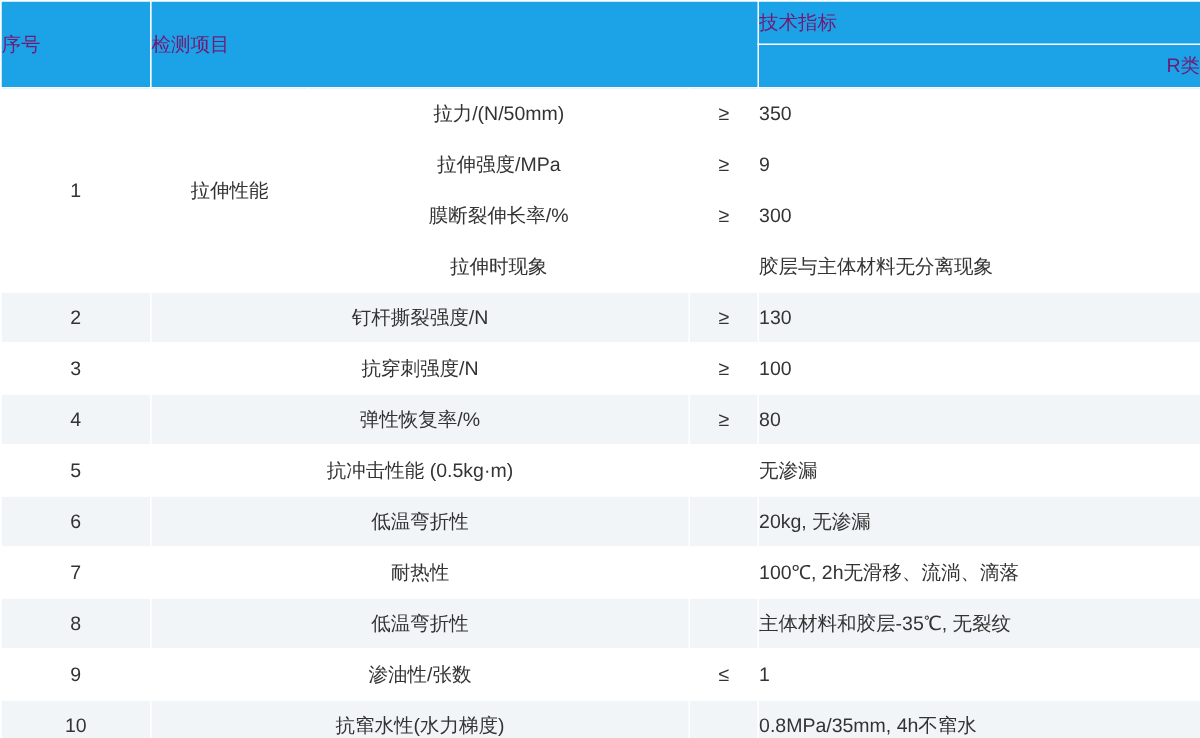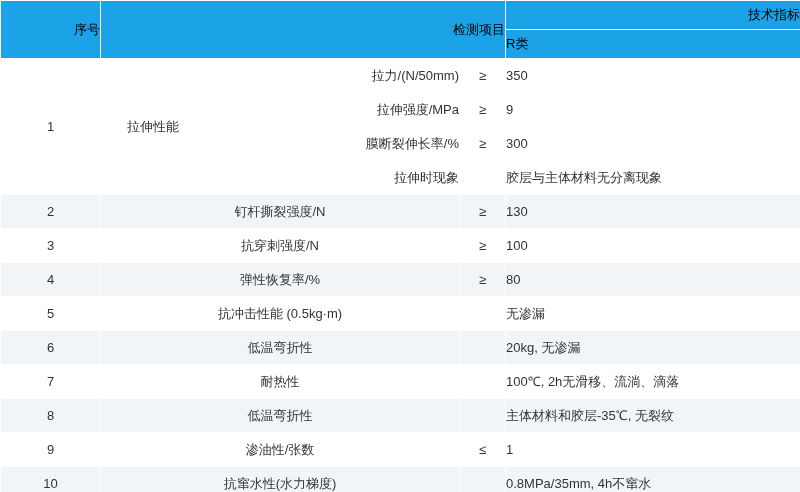--- a/index.html
+++ b/index.html
@@ -20,29 +20,29 @@
   }
   table.spec-table td, table.spec-table th {
     border: 1px solid #ffffff;
     padding: 0;
     font-weight: normal;
     font-size: 13px;
     vertical-align: middle;
   }
   .hdr {
     background: #1ca3e7;
-    color: #000000;
-    text-align: right;
+    color: #701a75;
+    text-align: left;
     font-size: 15px;
     height: 28px;
   }
   .hdr-sub {
     background: #1ca3e7;
-    color: #000000;
-    text-align: left;
+    color: #701a75;
+    text-align: right;
     font-size: 14px;
     height: 28px;
     border-top: 1px solid #5fc1f0 !important;
   }
   .row-odd td {
     background: #ffffff;
   }
   .row-even td {
     background: #f2f5f7;
   }
@@ -56,21 +56,21 @@
     padding-left: 22px;
     font-size: 13px;
   }
   .c-item-group {
     text-align: center;
     padding-left: 22px;
     font-size: 13px;
     width: 100px;
   }
   .c-sub {
-    text-align: right;
+    text-align: center;
     padding-left: 14px;
     font-size: 13px;
   }
   .c-sign {
     text-align: center;
     width: 40px;
     font-size: 13px;
   }
   .c-val {
     font-size: 13px;

